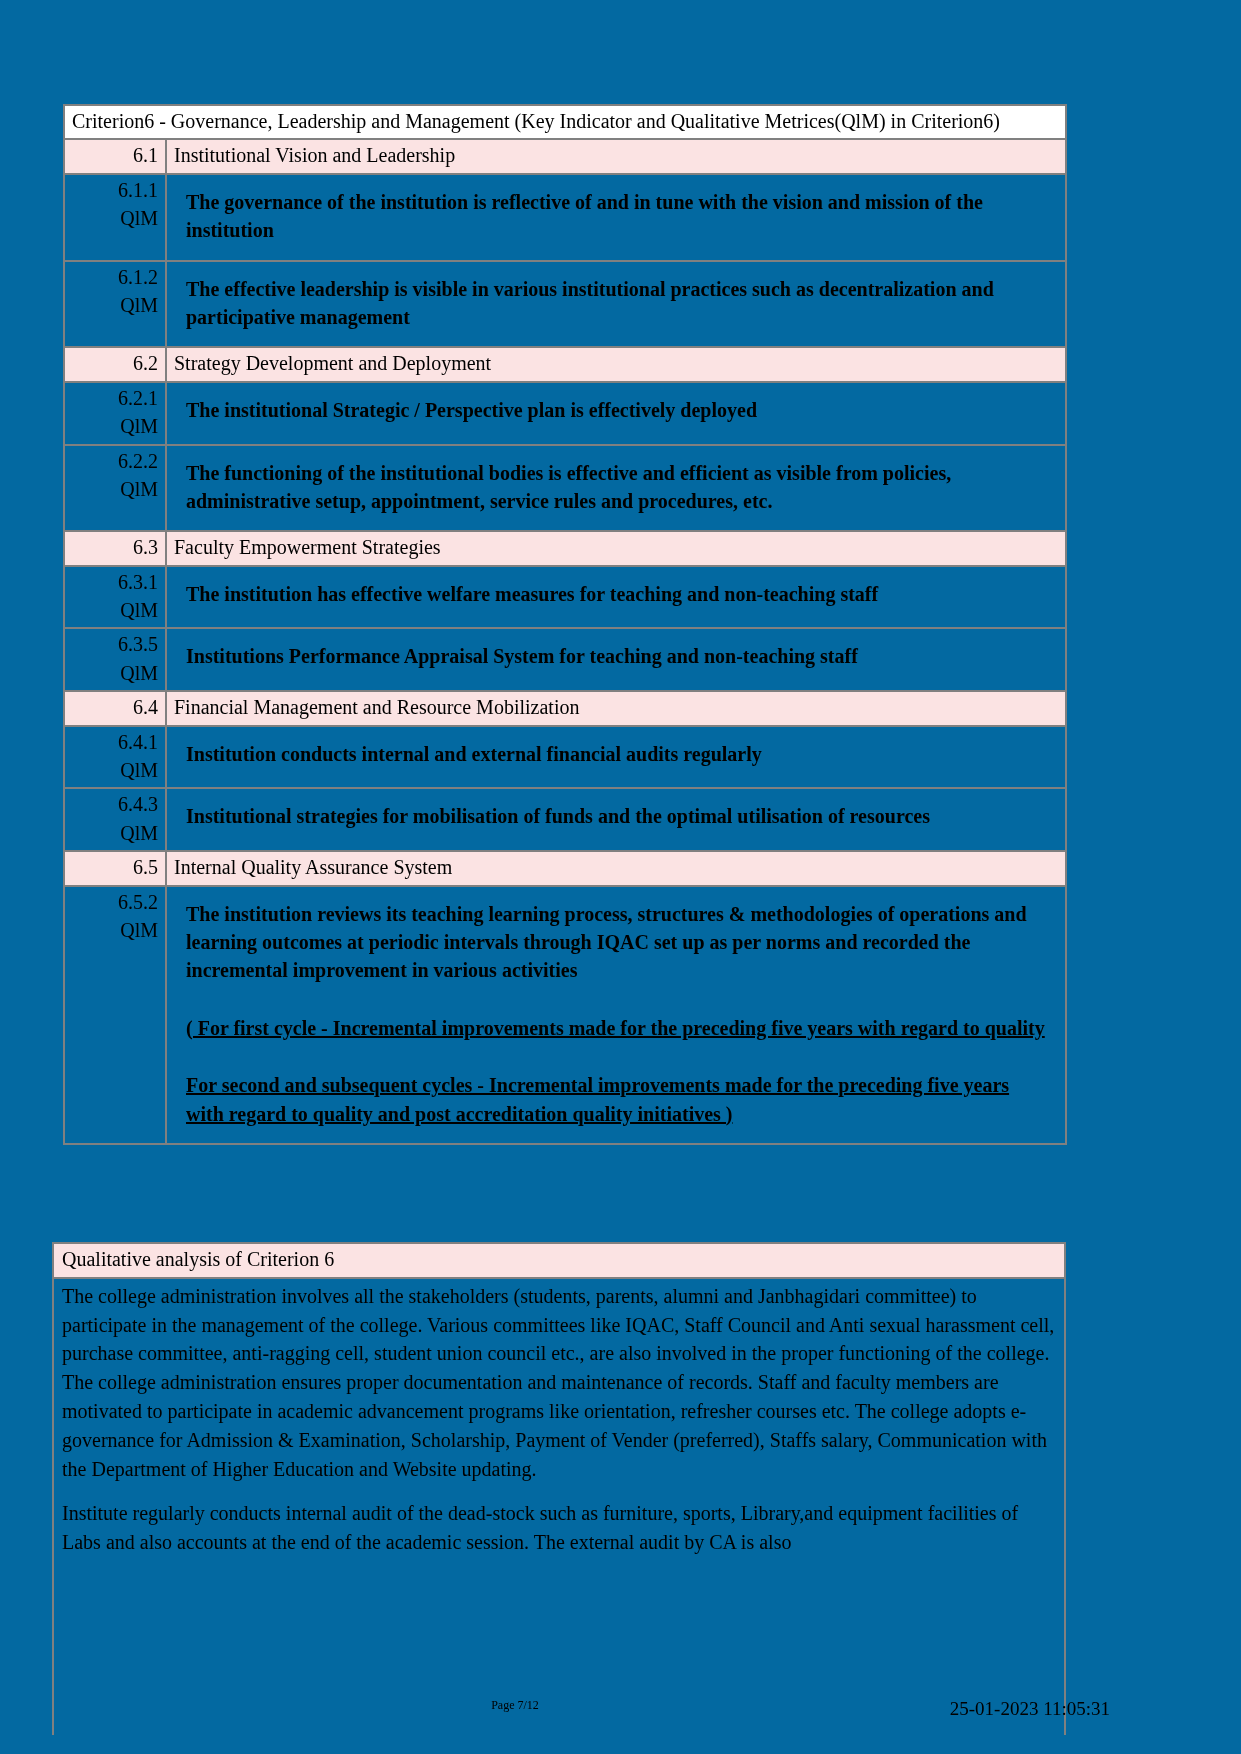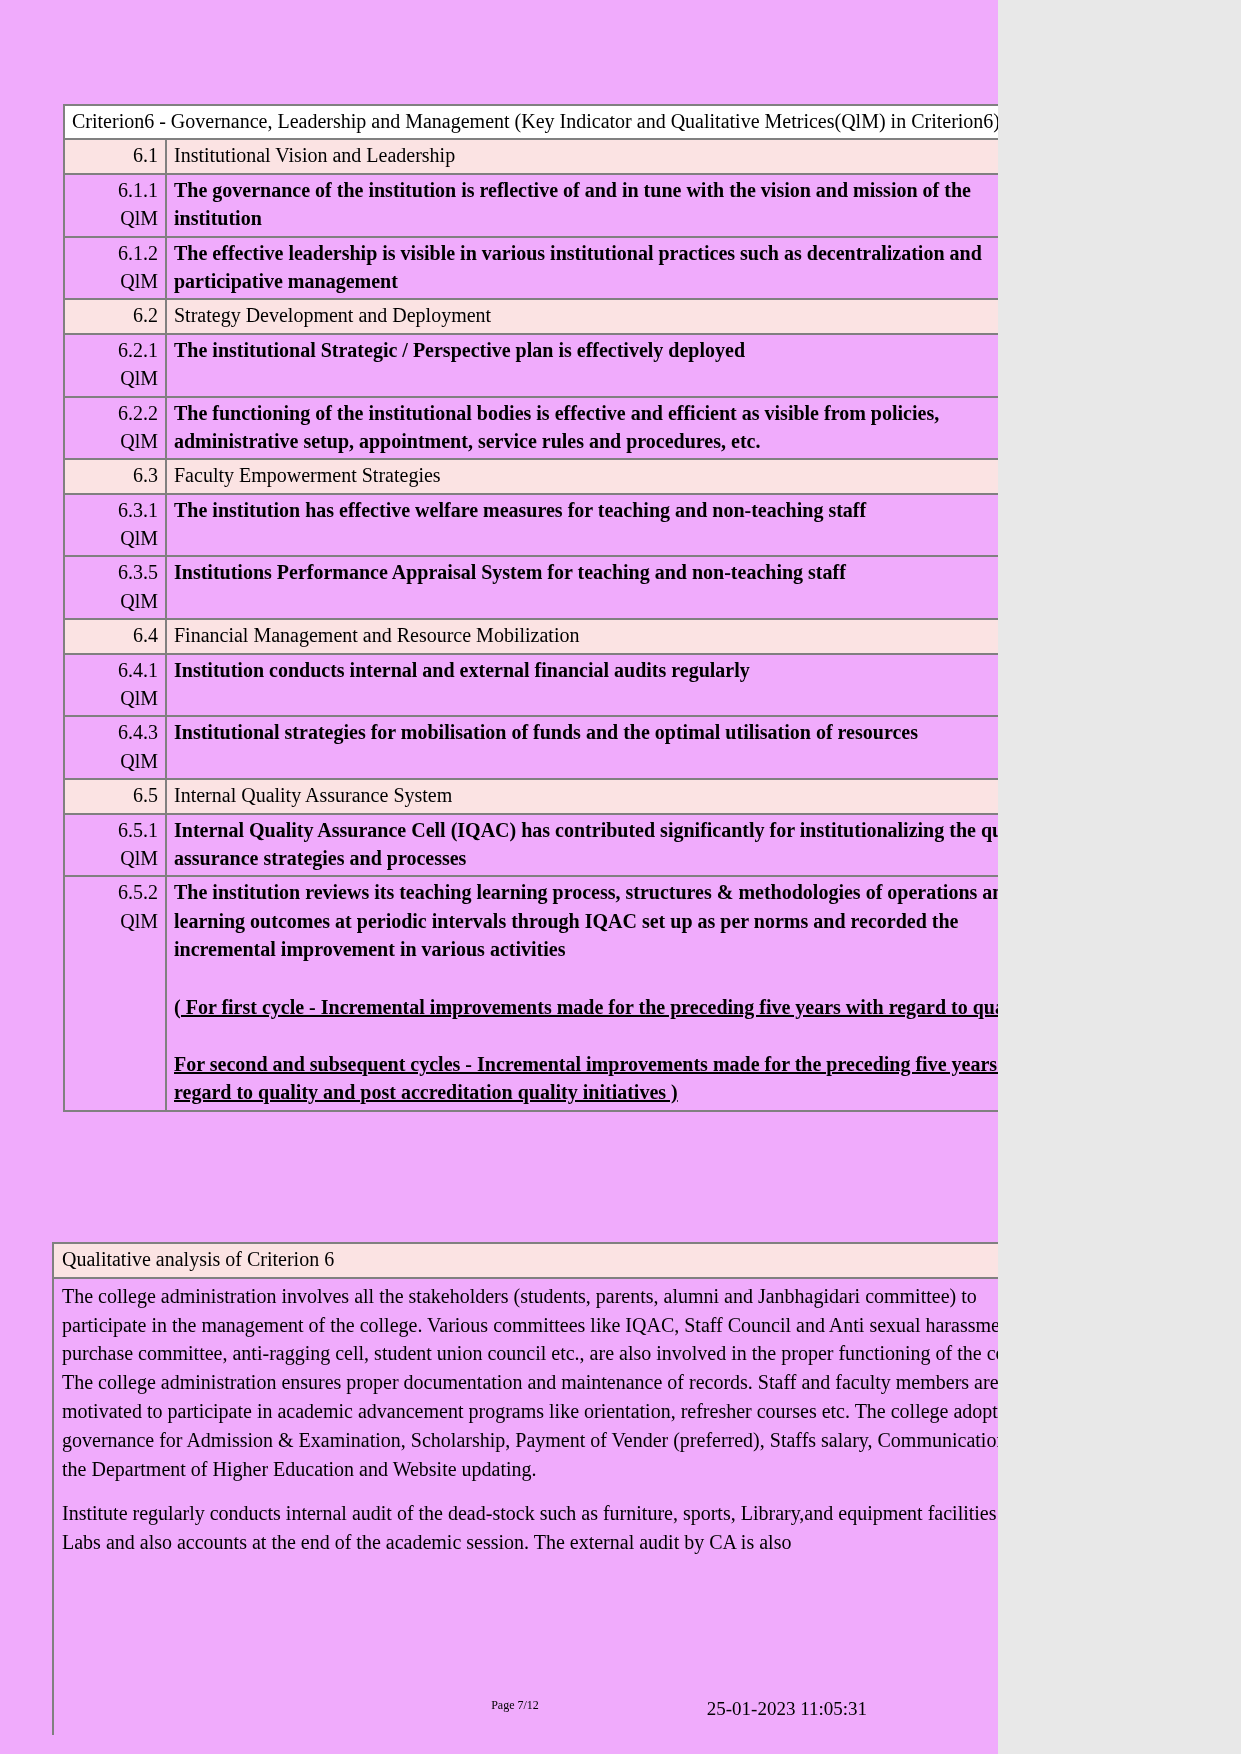--- a/index.html
+++ b/index.html
@@ -9,22 +9,22 @@
   *{box-sizing:border-box;}
   html,body{margin:0;padding:0;}
   body{
     width:1241px;height:1754px;
     background:#e8e8e8;
     font-family:"Liberation Serif", serif;
     color:#000;
   }
   .page{
     position:relative;
-    width:998px;height:1754px;
-    background:#f0abfc;
+    width:1241px;height:1754px;
+    background:#0369a1;
     overflow:hidden;
     padding-left:16px;
   }
 
   
   table.criteria{
     position:absolute;
     left:63px;top:104px;
     width:1004px;
     border-collapse:collapse;
@@ -40,21 +40,21 @@
     background:#ffffff;
   }
   tr.section-row td{
     background:var(--section-bg);
   }
   td.code-cell{
     width:102px;
     text-align:right;
   }
   td.desc-cell p{
-    margin:0;
+    margin:12px;
     font-weight:bold;
   }
   td.desc-cell p + p{
     margin-top:29px;
     text-decoration:underline;
   }
   tr.section-row td.desc-cell{
     font-weight:normal;
   }
   .code-line, .tag-line{display:block;}
@@ -206,29 +206,20 @@
           </td>
         </tr>
         <tr class="section-row">
           <td class="code-cell">
             <span class="code-line">6.5</span>
           </td>
           <td class="desc-cell">Internal Quality Assurance System</td>
         </tr>
         <tr>
           <td class="code-cell">
-            <span class="code-line">6.5.1</span>
-            <span class="tag-line">QlM</span>
-          </td>
-          <td class="desc-cell">
-            <p>Internal Quality Assurance Cell (IQAC) has contributed significantly for institutionalizing the quality assurance strategies and processes</p>
-          </td>
-        </tr>
-        <tr>
-          <td class="code-cell">
             <span class="code-line">6.5.2</span>
             <span class="tag-line">QlM</span>
           </td>
           <td class="desc-cell">
             <p>The institution reviews its teaching learning process, structures &amp; methodologies of operations and learning outcomes at periodic intervals through IQAC set up as per norms and recorded the incremental improvement in various activities</p>
             <p>( For first cycle  - Incremental improvements made for the preceding five years with regard to quality</p>
             <p>For  second and subsequent cycles  - Incremental improvements made for the preceding five years with regard to quality and post accreditation quality initiatives   )</p>
           </td>
         </tr>
       </tbody>

